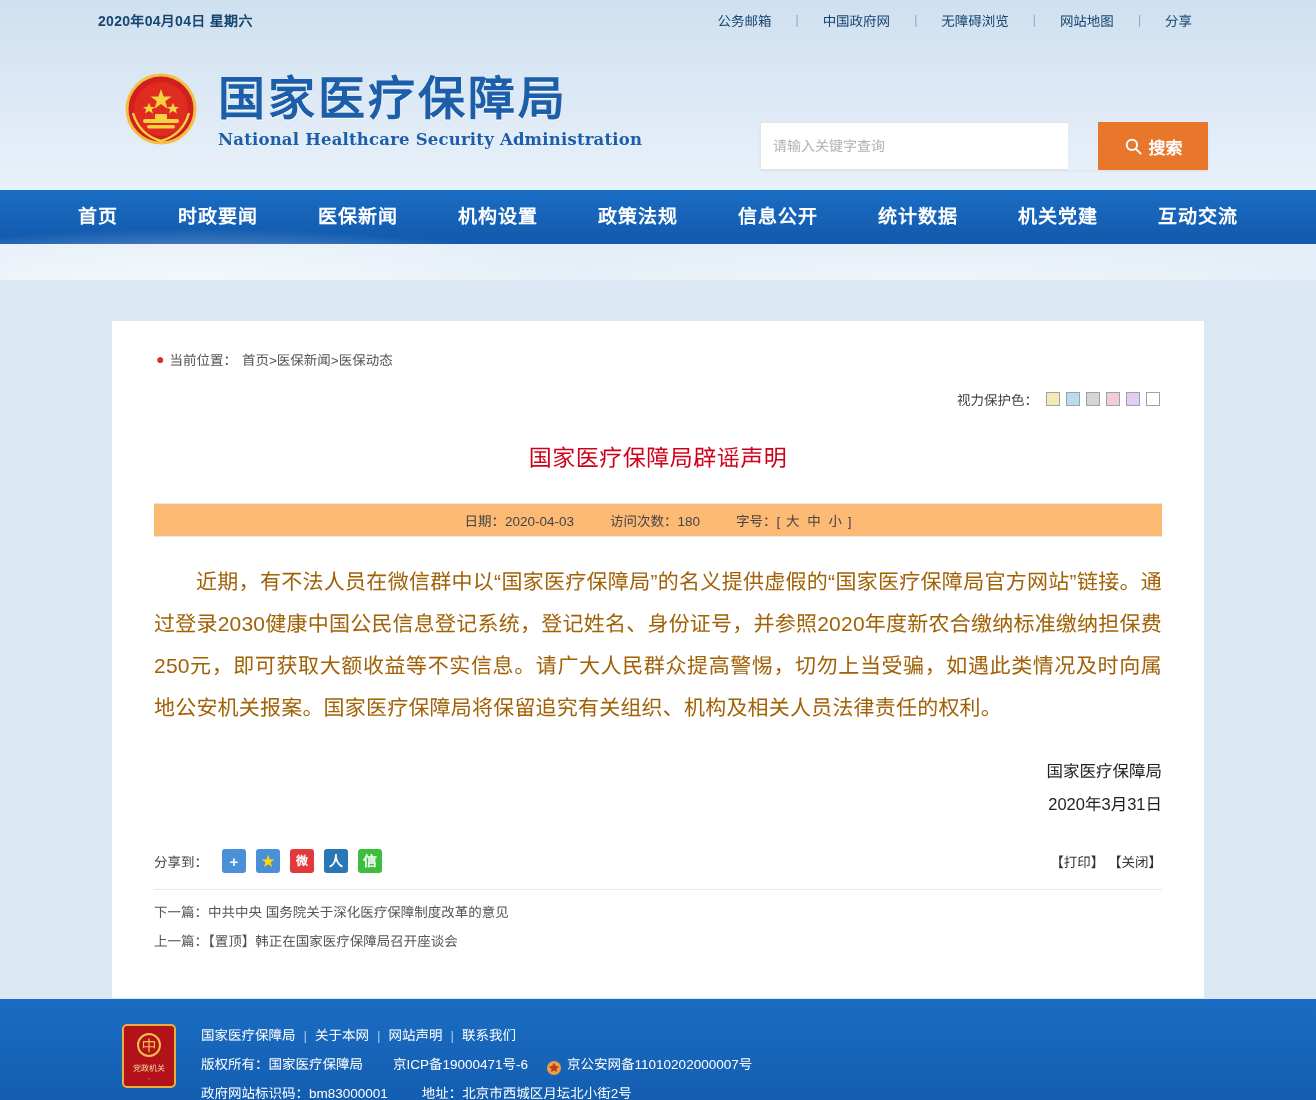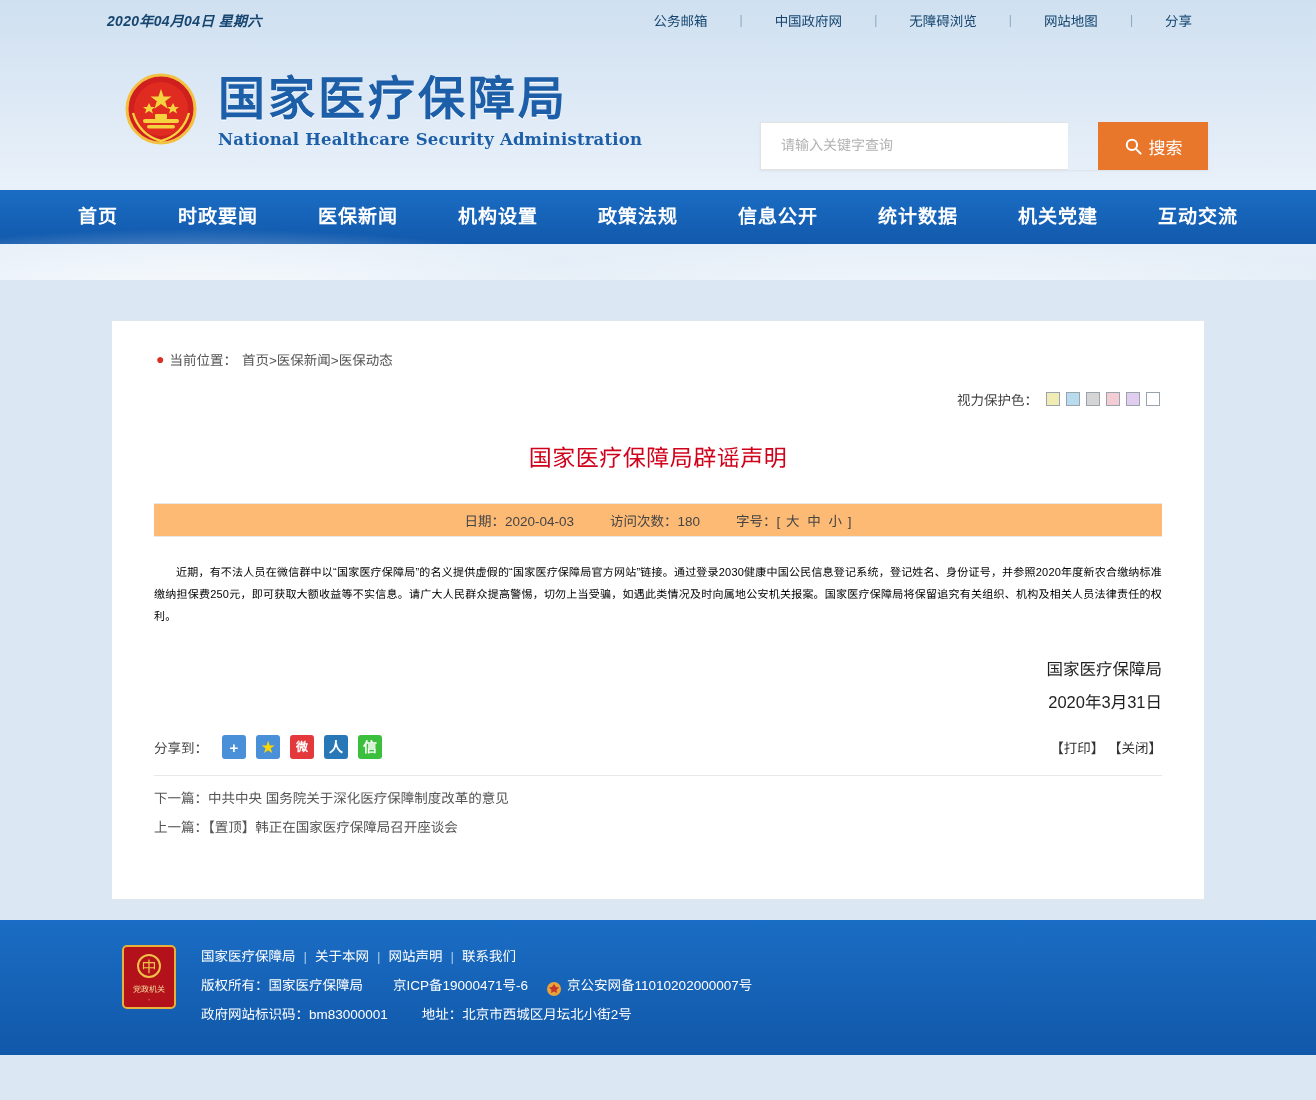--- a/index.html
+++ b/index.html
@@ -37,33 +37,32 @@
   .topbar {
     position: relative;
     height: 40px;
     display: flex;
     align-items: center;
     font-size: 13px;
     color: #1a4a7a;
   }
   .topbar-date {
     position: absolute;
-    left: 107px;
+    left: 98px;
     font-size: 14px;
     font-weight: bold;
     color: #16456f;
     letter-spacing: 0.3px;
-    font-style: italic;
   }
   .topbar-links {
     position: absolute;
     right: 108px;
     display: flex;
     align-items: center;
-    gap: 16px;
+    gap: 8px;
   }
   .topbar-links a {
     color: #15456f;
     text-decoration: none;
     font-size: 13.5px;
     padding: 0 16px;
   }
   .topbar-links .sep {
     color: #8aa9c4;
     font-size: 12px;
@@ -110,34 +109,34 @@
     display: flex;
     height: 48px;
     width: 448px;
     box-shadow: 0 1px 2px rgba(0,0,0,0.06);
   }
   .search-input {
     flex: 1;
     border: 1px solid #e3e3e3;
     border-right: none;
     background: #fff;
-    padding: 0 20px;
+    padding: 0 12px;
     font-size: 14px;
     color: #333;
     outline: none;
-    font-family: Liberation Mono, monospace;
+    font-family: Liberation Sans, sans-serif;
   }
   .search-input::placeholder { color: #b2b2b2; }
   .search-btn {
     width: 110px;
     background: #e8762b;
     border: none;
     color: #fff;
     font-size: 17px;
-    font-weight: normal;
+    font-weight: bold;
     display: flex;
     align-items: center;
     justify-content: center;
     gap: 6px;
     cursor: pointer;
     font-family: "Liberation Sans", sans-serif;
     margin-left: 30px;
   }
   .search-btn svg { display: block; }
 
@@ -226,37 +225,37 @@
     font-size: 13.5px;
     color: #444;
   }
   .meta-bar .fs-links a {
     color: #444;
     text-decoration: none;
     padding: 0 2px;
   }
   .article-body {
     margin-top: 24px;
-    font-size: 11px;
+    font-size: 21px;
     line-height: 2.0;
-    color: #000000;
+    color: #a16207;
     text-align: justify;
     text-indent: 2em;
     letter-spacing: 0.2px;
   }
   .signature {
     margin-top: 26px;
     text-align: right;
     font-size: 16.5px;
     color: #1f1f1f;
     line-height: 2.0;
   }
 
   .share-row {
-    margin-top: 16px;
+    margin-top: 28px;
     display: flex;
     align-items: center;
     justify-content: space-between;
   }
   .share-left {
     display: flex;
     align-items: center;
     gap: 10px;
     font-size: 13.5px;
     color: #444;

